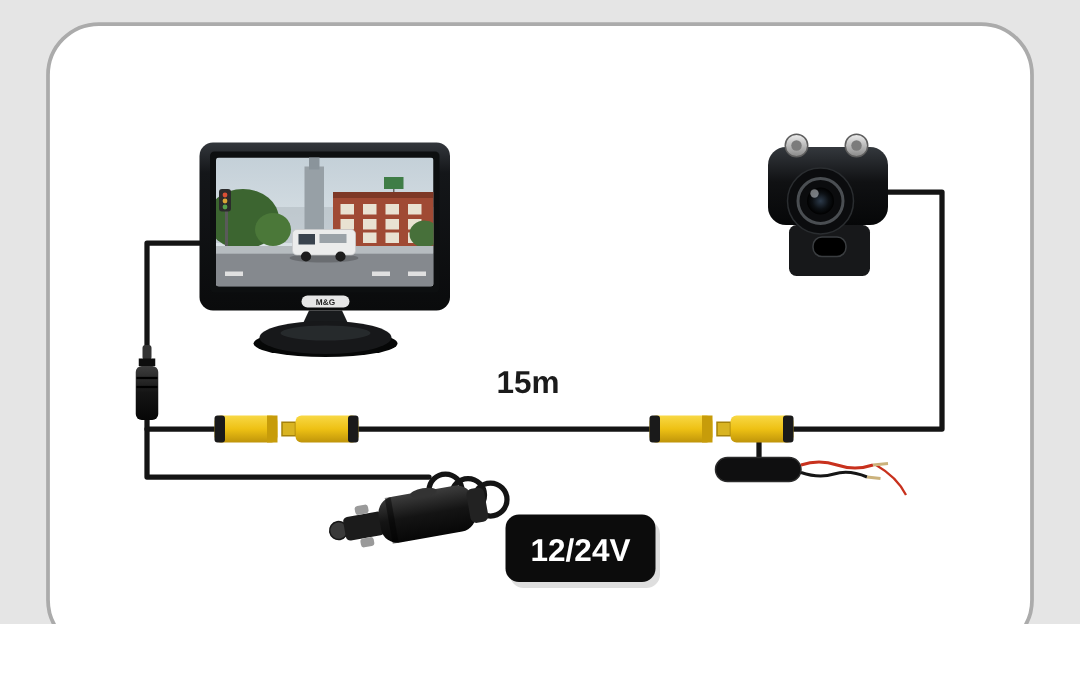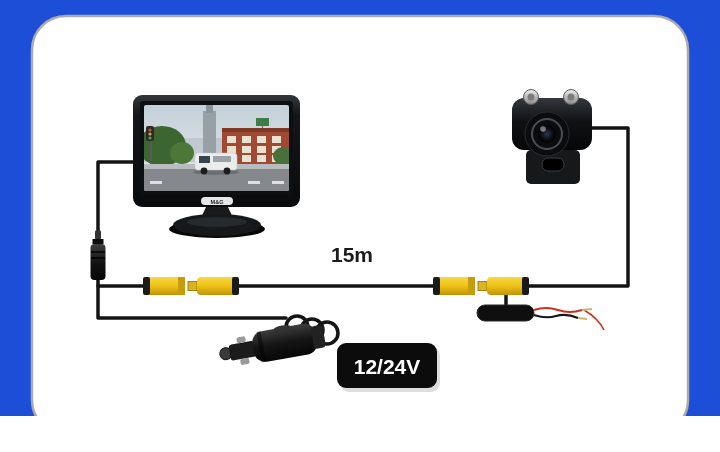--- a/index.html
+++ b/index.html
@@ -1,16 +1,16 @@
 <!DOCTYPE html>
 <html><head>
 <meta charset="utf-8">
 <style>
   html,body{margin:0;padding:0;background:#ffffff;}
-  .stage{position:relative;width:720px;height:416px;background:#1d4ed8;overflow:hidden;}
+  .stage{position:relative;width:720px;height:416px;background:#e5e5e5;overflow:hidden;}
   .stage svg{display:block;}
   .stage text{font-family:"Liberation Sans","DejaVu Sans",sans-serif;}
 </style>
 </head>
 <body>
 
 <div class="stage">
 <svg width="720" height="452" viewBox="0 0 720 452">
   <defs>
     <linearGradient id="gSky" x1="0" y1="0" x2="0" y2="1">

